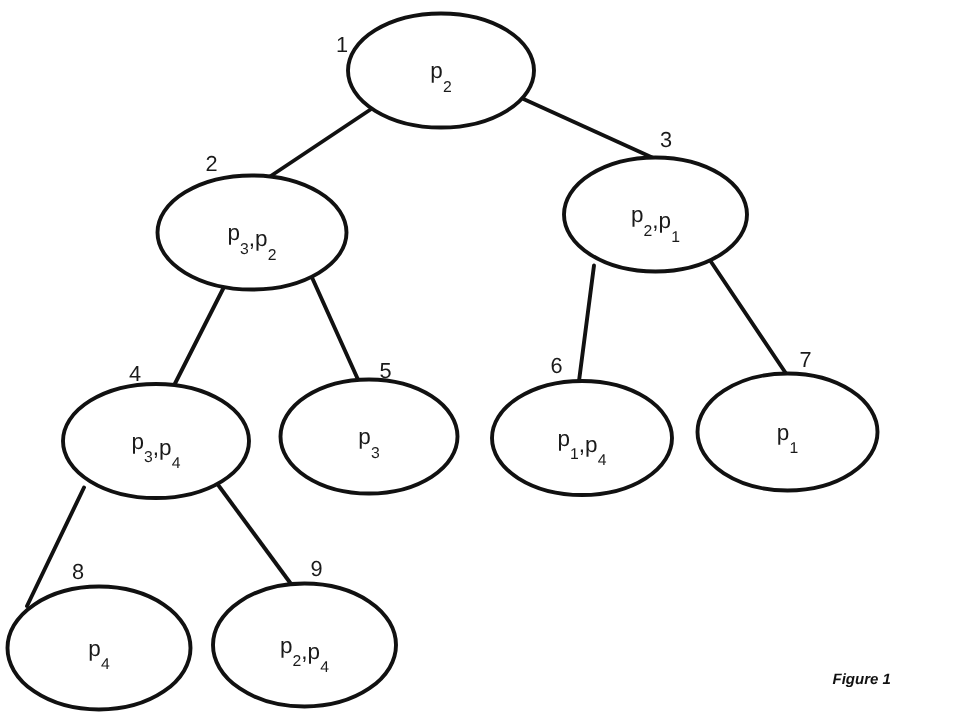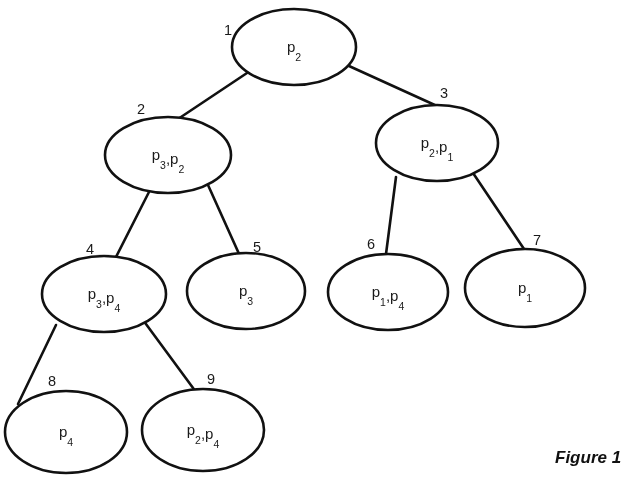--- a/index.html
+++ b/index.html
@@ -51,21 +51,21 @@
   .node-number {
     font-family: "Liberation Sans", sans-serif;
     font-size: 14.5px;
     fill: #1a1a1a;
     text-anchor: middle;
     dominant-baseline: middle;
   }
   .figure-caption {
     position: absolute;
     font-family: "Liberation Sans", sans-serif;
-    font-size: 17px;
+    font-size: 10px;
     font-weight: bold;
     font-style: italic;
     color: #111111;
     white-space: nowrap;
   }
 </style>
 </head>
 <body>
 
 <div id="canvas-wrap">

